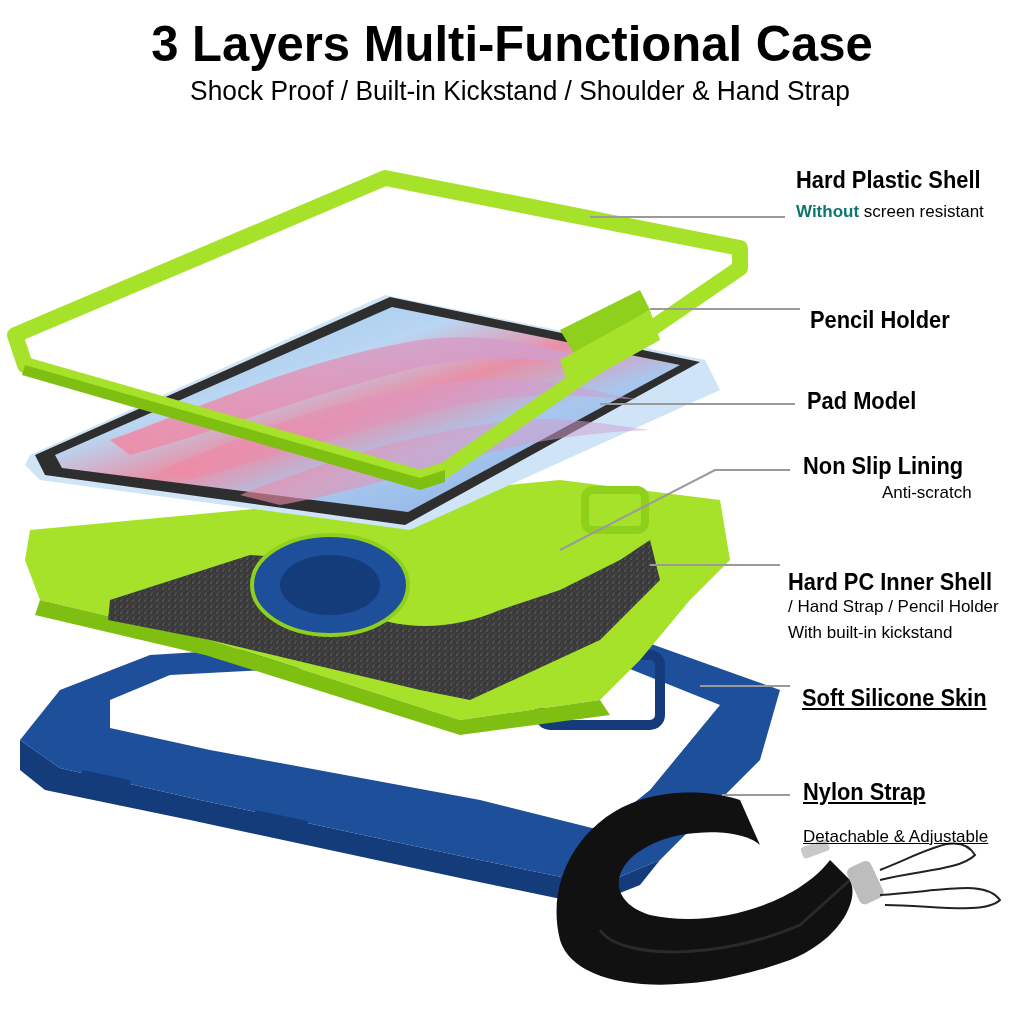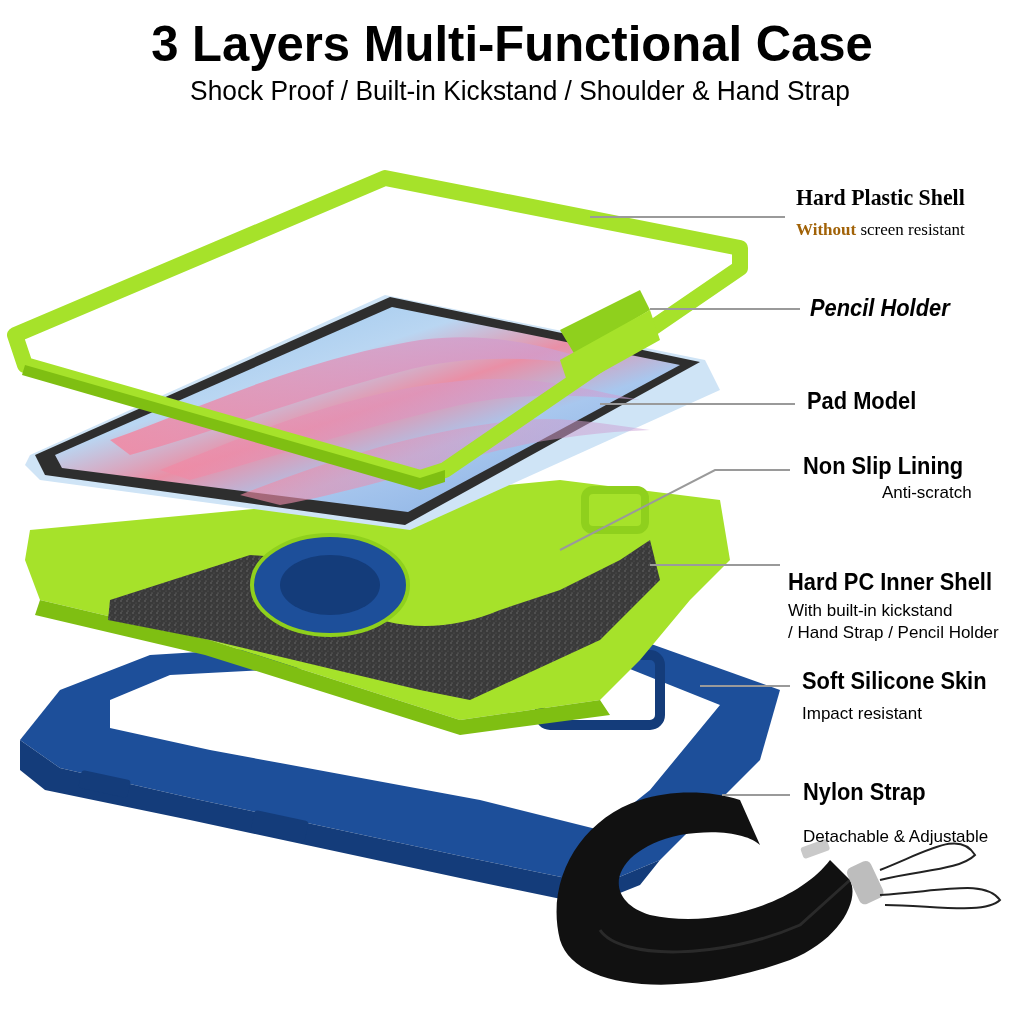--- a/index.html
+++ b/index.html
@@ -8,21 +8,21 @@
 
   .header { position: absolute; left: 0; top: 0; width: 1024px; text-align: center; }
   .title { position: absolute; left: 0; width: 1024px; top: 14px; font-size: 50px; font-weight: 700; letter-spacing: 0px; line-height: 60px; transform: scaleX(0.98); }
   .subtitle { position: absolute; left: 0; width: 1040px; top: 74px; font-size: 28px; font-weight: 400; line-height: 34px; transform: scaleX(0.94); }
 
   .art { position: absolute; left: 0; top: 0; width: 1024px; height: 1024px; }
 
   .callout { position: absolute; }
   .callout .label { font-weight: 700; font-size: 23px; line-height: 28px; white-space: nowrap; transform-origin: left center; transform: scaleX(0.95); display: block; }
   .callout .desc { font-size: 17px; line-height: 22px; white-space: nowrap; display: block; }
-  .callout .desc .hl { color: #a16207; font-weight: 700; }
+  .callout .desc .hl { color: #0f766e; font-weight: 700; }
 </style>
 </head>
 <body>
 
 <div class="header">
   <div class="title">3 Layers Multi-Functional Case</div>
   <div class="subtitle">Shock Proof / Built-in Kickstand / Shoulder &amp; Hand Strap</div>
 </div>
 
 <svg class="art" viewBox="0 0 1024 1024" xmlns="http://www.w3.org/2000/svg">
@@ -93,45 +93,44 @@
     <line x1="590" y1="217" x2="785" y2="217"></line>
     <line x1="650" y1="309" x2="800" y2="309"></line>
     <line x1="600" y1="404" x2="795" y2="404"></line>
     <polyline points="560,550 715,470 790,470"></polyline>
     <line x1="650" y1="565" x2="780" y2="565"></line>
     <line x1="700" y1="686" x2="790" y2="686"></line>
     <line x1="722" y1="795" x2="790" y2="795"></line>
   </g>
 </svg>
 
-<div class="callout" style="left:796px; top:184px;font-family:Liberation Serif, serif;">
+<div class="callout" style="left:796px; top:166px;">
   <span class="label">Hard Plastic Shell</span>
   <span class="desc" style="margin-top:7px;"><span class="hl">Without</span><span> screen resistant</span></span>
 </div>
 
-<div class="callout" style="left:810px; top:294px;font-style:italic;">
+<div class="callout" style="left:810px; top:306px;">
   <span class="label">Pencil Holder</span>
 </div>
 
 <div class="callout" style="left:807px; top:387px;">
   <span class="label">Pad Model</span>
 </div>
 
 <div class="callout" style="left:803px; top:452px;">
   <span class="label">Non Slip Lining</span>
   <span class="desc" style="margin-top:2px;text-align:right;">Anti-scratch</span>
 </div>
 
 <div class="callout" style="left:788px; top:540px;margin-top:28px;">
   <span class="label">Hard PC Inner Shell</span>
+  <span class="desc">/ Hand Strap / Pencil Holder</span>
   <span class="desc" style="margin-top:4px;">With built-in kickstand</span>
-  <span class="desc">/ Hand Strap / Pencil Holder</span>
 </div>
 
-<div class="callout" style="left:802px; top:667px;">
+<div class="callout" style="left:802px; top:684px;text-decoration:underline;">
   <span class="label">Soft Silicone Skin</span>
-  <span class="desc" style="margin-top:8px;">Impact resistant</span>
 </div>
 
-<div class="callout" style="left:803px; top:778px;">
+<div class="callout" style="left:803px; top:778px;text-decoration:underline;">
   <span class="label">Nylon Strap</span>
   <span class="desc" style="margin-top:20px;">Detachable &amp; Adjustable</span>
 </div>
 
 </body></html>

